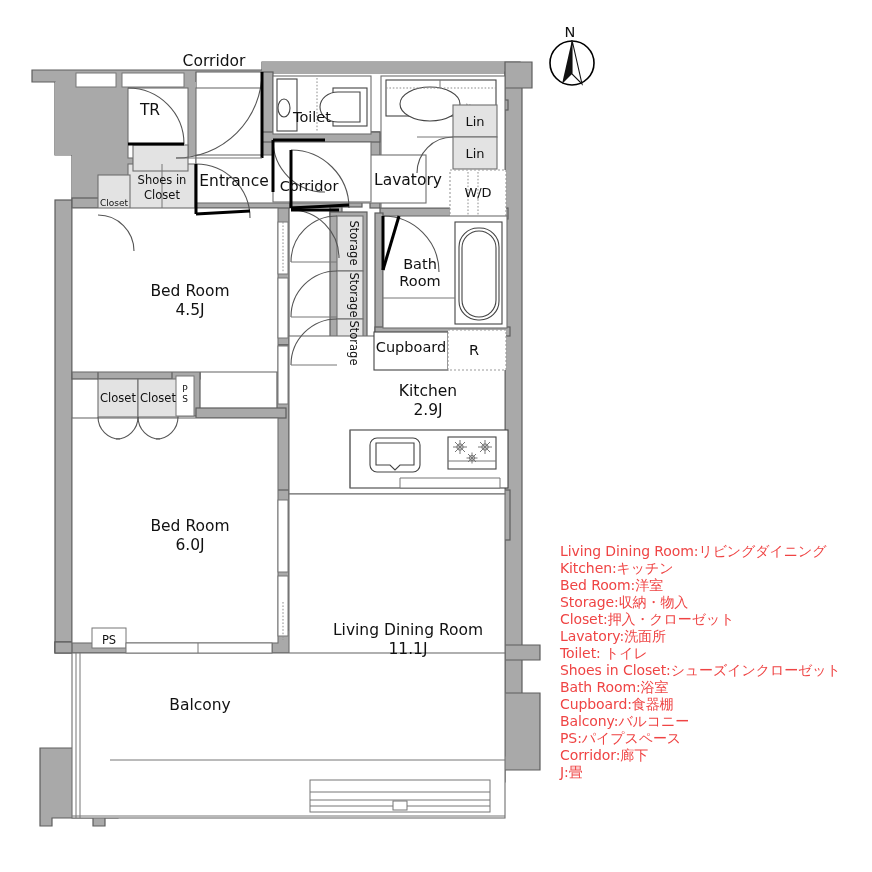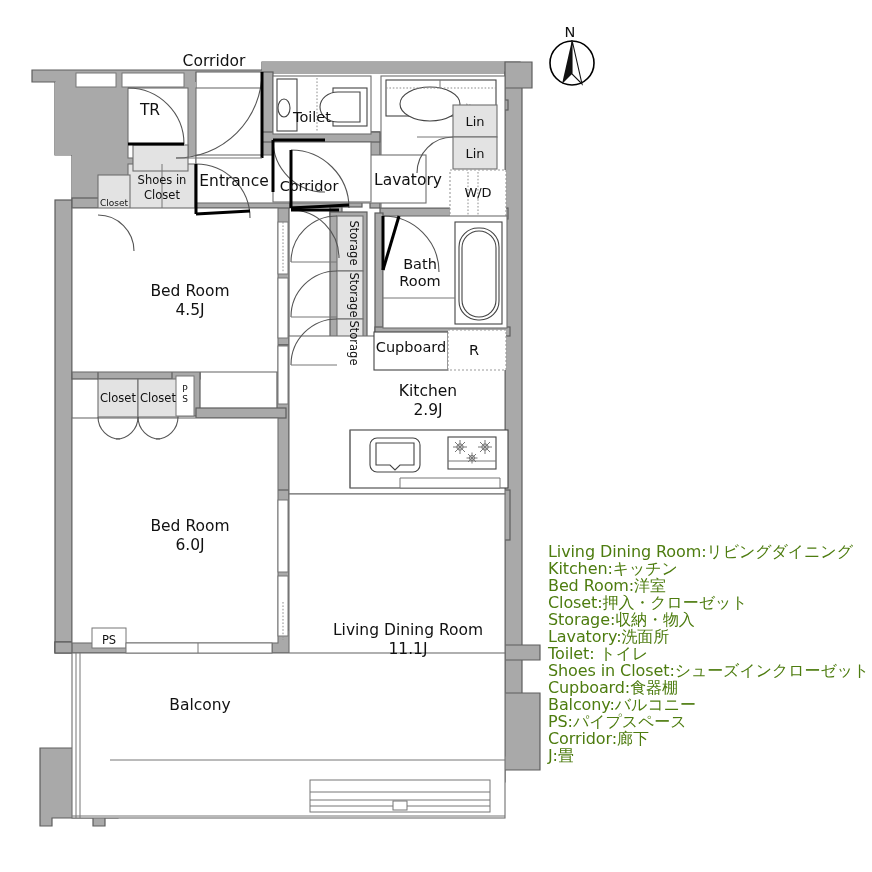--- a/index.html
+++ b/index.html
@@ -20,26 +20,26 @@
     width: 872px; height: 872px;
   }
   svg.plan {
     position: absolute;
     left: 0; top: 0;
     width: 872px;
     height: 872px;
   }
   .legend {
     position: absolute;
-    left: 548px;
+    left: 560px;
     top: 543px;
     width: 310px;
-    font-size: 16px;
+    font-size: 14px;
     line-height: 17.0px;
-    color: #4d7c0f;
+    color: #ef4444;
     letter-spacing: -0.1px;
     white-space: nowrap;
   }
   .legend div { height: 17.0px; }
 
   
   text {
     font-family: "DejaVu Sans", "Liberation Sans", sans-serif;
     fill: #111;
   }
@@ -343,25 +343,26 @@
       <path d="M572,40 L582,84 L572,74 Z" fill="#ffffff" stroke="#111111" stroke-width="1.1"></path>
       <text class="t-room-s" x="570" y="37" text-anchor="middle" fill="#111">N</text>
     </g>
 
   </svg>
 
   <div class="legend">
     <div>Living Dining Room:リビングダイニング</div>
     <div>Kitchen:キッチン</div>
     <div>Bed Room:洋室</div>
+    <div>Storage:収納・物入</div>
     <div>Closet:押入・クローゼット</div>
-    <div>Storage:収納・物入</div>
     <div>Lavatory:洗面所</div>
     <div>Toilet: トイレ</div>
     <div>Shoes in Closet:シューズインクローゼット</div>
+    <div>Bath Room:浴室</div>
     <div>Cupboard:食器棚</div>
     <div>Balcony:バルコニー</div>
     <div>PS:パイプスペース</div>
     <div>Corridor:廊下</div>
     <div>J:畳</div>
   </div>
 
 </div>
 
 </body></html>

